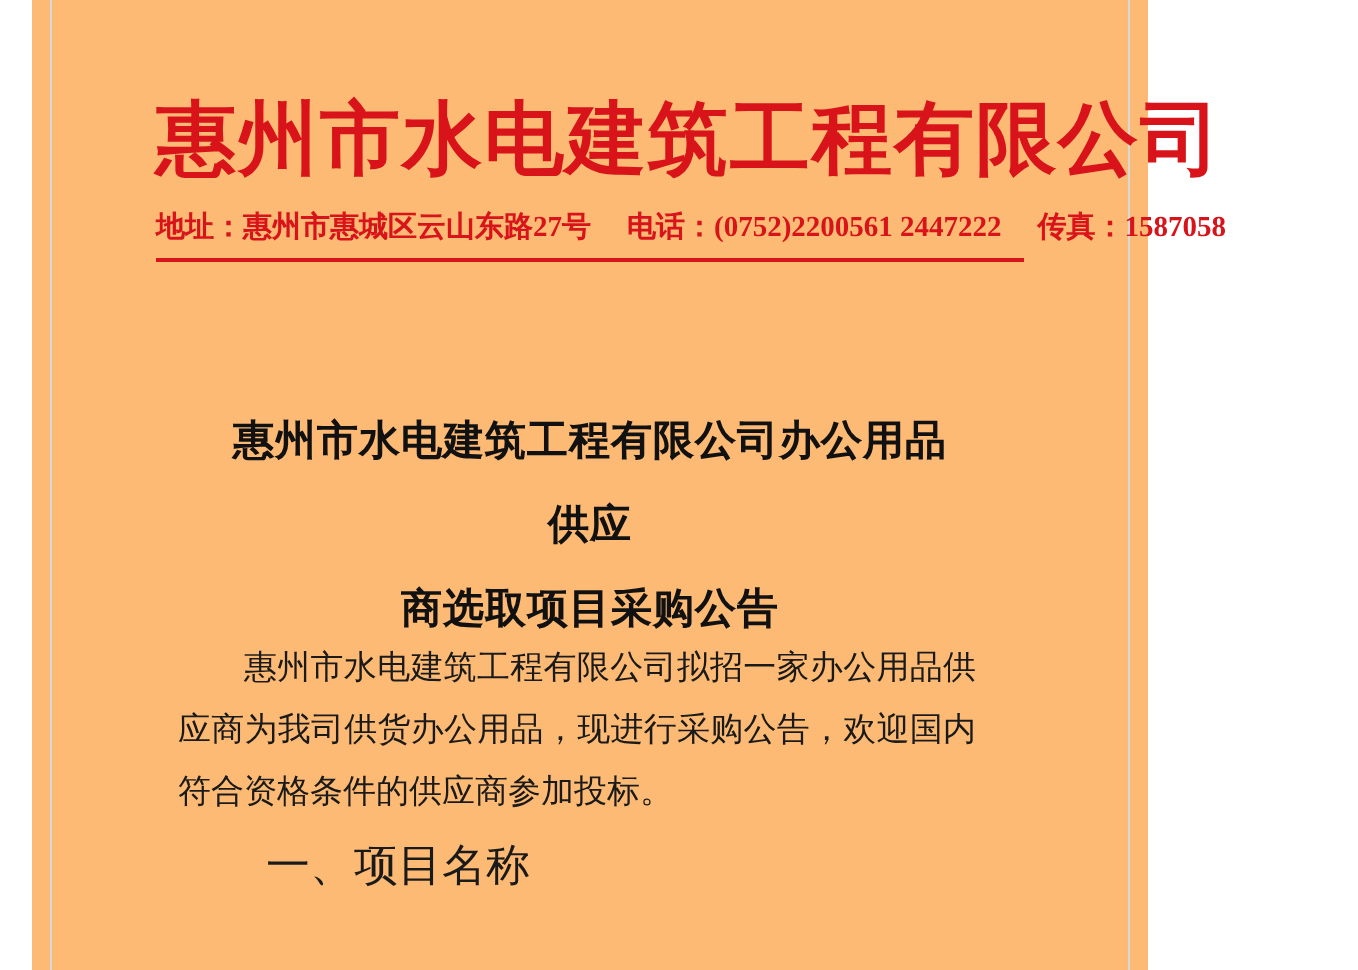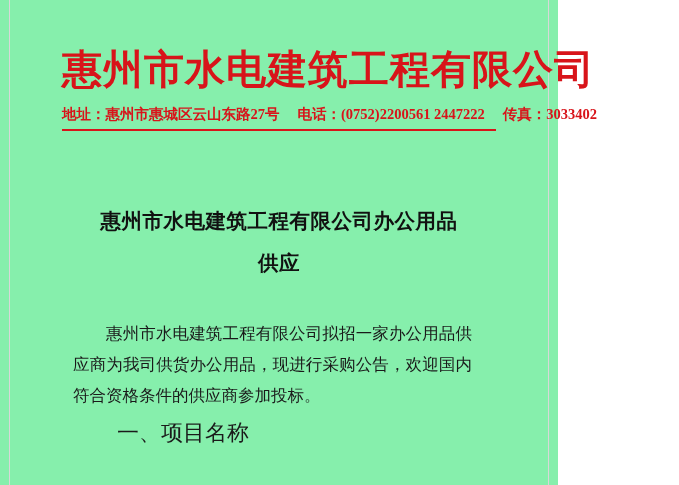--- a/index.html
+++ b/index.html
@@ -12,22 +12,23 @@
     height: 485px;
     overflow: hidden;
     font-family: "Liberation Serif", "DejaVu Serif", serif;
     color: #1a1a1a;
   }
 
   .page {
     position: relative;
     width: 558px;
     height: 485px;
-    background: #86efac;
+    background: #fdba74;
     box-sizing: border-box;
+    margin-left: 16px;
   }
 
   
   .edge-left, .edge-right {
     position: absolute;
     top: 0;
     bottom: 0;
     width: 1px;
     background: #d8d8d8;
   }
@@ -117,28 +118,29 @@
 
 <div class="page">
 
   <div class="edge-left"></div>
   <div class="edge-right"></div>
 
   <div class="letterhead">
     <div class="company-title">惠州市水电建筑工程有限公司</div>
 
     <div class="contact-line">
-      <span class="seg">地址：</span><span class="seg">惠州市惠城区云山东路27号</span><span class="gap-m"></span><span class="seg">电话：</span><span class="seg">(0752)2200561   2447222</span><span class="gap-m"></span><span class="seg">传真：</span><span class="seg">3033402</span>
+      <span class="seg">地址：</span><span class="seg">惠州市惠城区云山东路27号</span><span class="gap-m"></span><span class="seg">电话：</span><span class="seg">(0752)2200561   2447222</span><span class="gap-m"></span><span class="seg">传真：</span><span class="seg">1587058</span>
     </div>
 
     <div class="rule"></div>
   </div>
 
   <div class="doc-title">
     <span class="l1">惠州市水电建筑工程有限公司办公用品供应</span>
+    <span class="l2">商选取项目采购公告</span>
   </div>
 
   <div class="body-text">
     <p class="para">惠州市水电建筑工程有限公司拟招一家办公用品供应商为我司供货办公用品，现进行采购公告，欢迎国内符合资格条件的供应商参加投标。</p>
     <p class="section-head">一、项目名称</p>
   </div>
 
 </div>
 
 </body></html>

